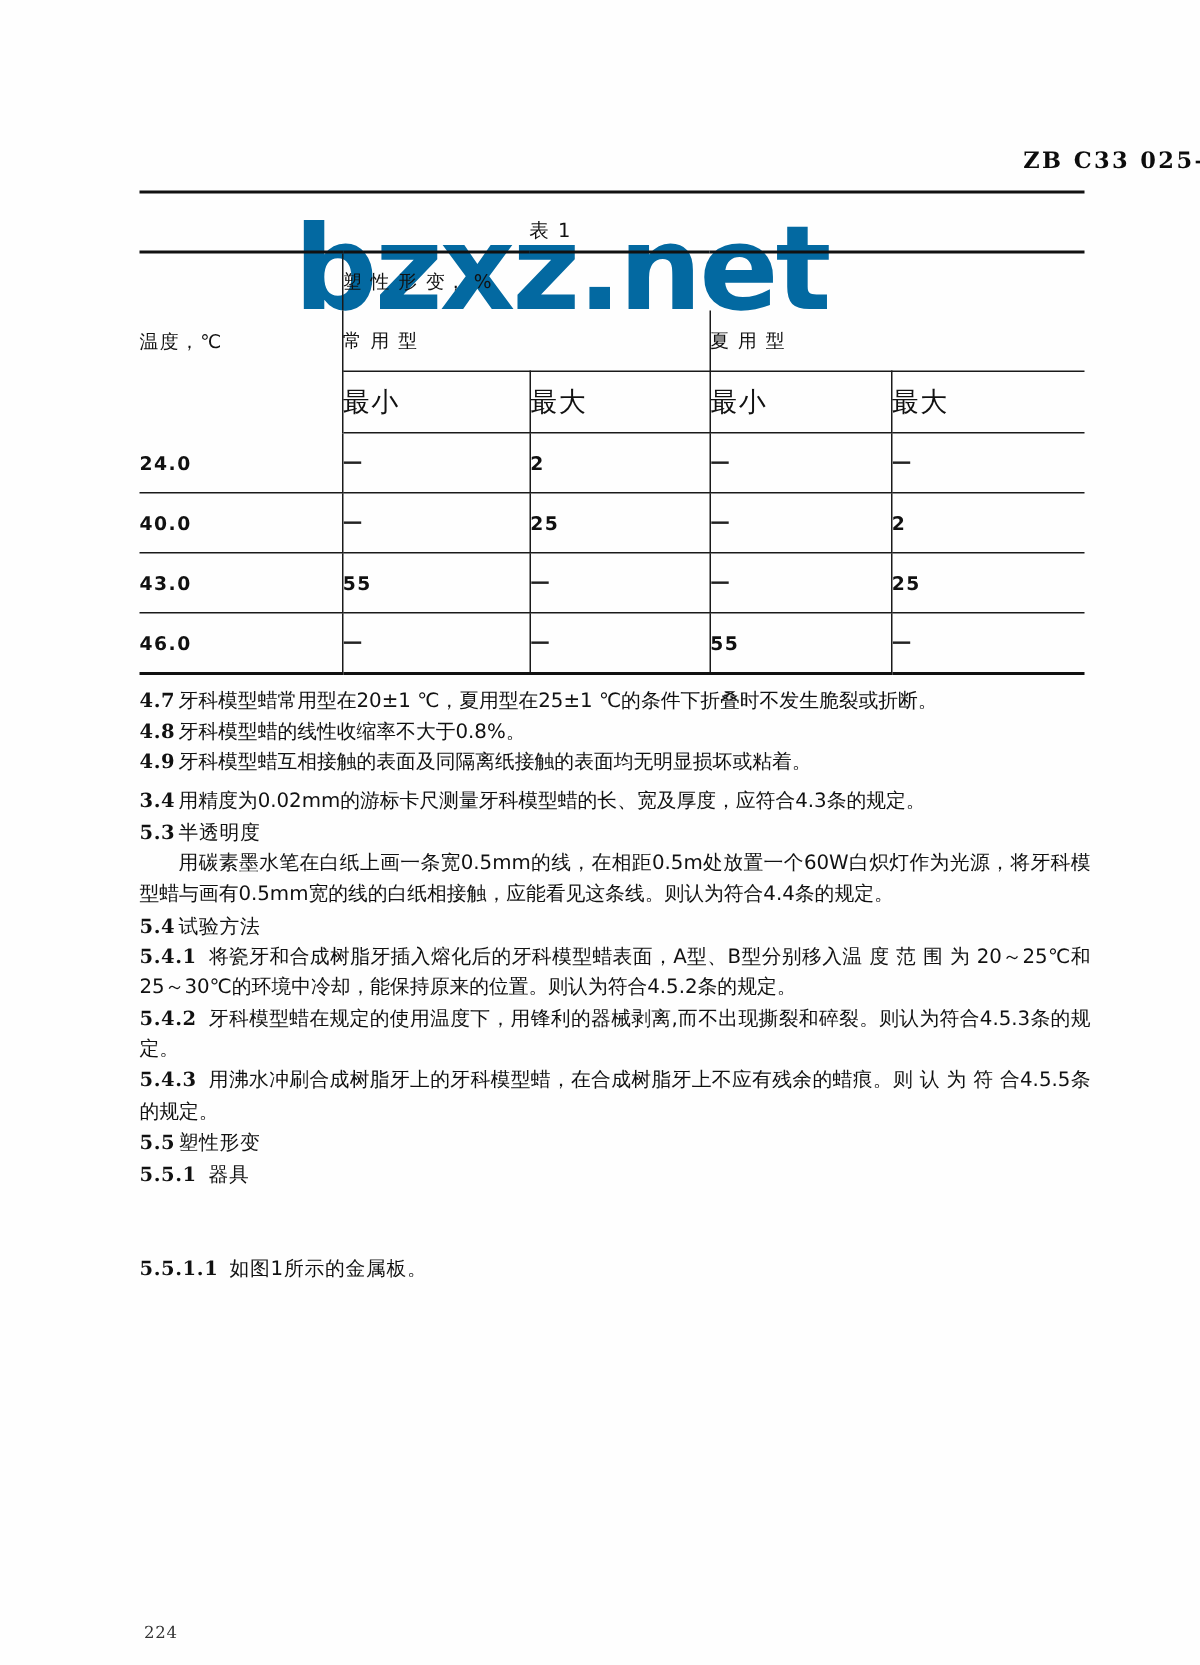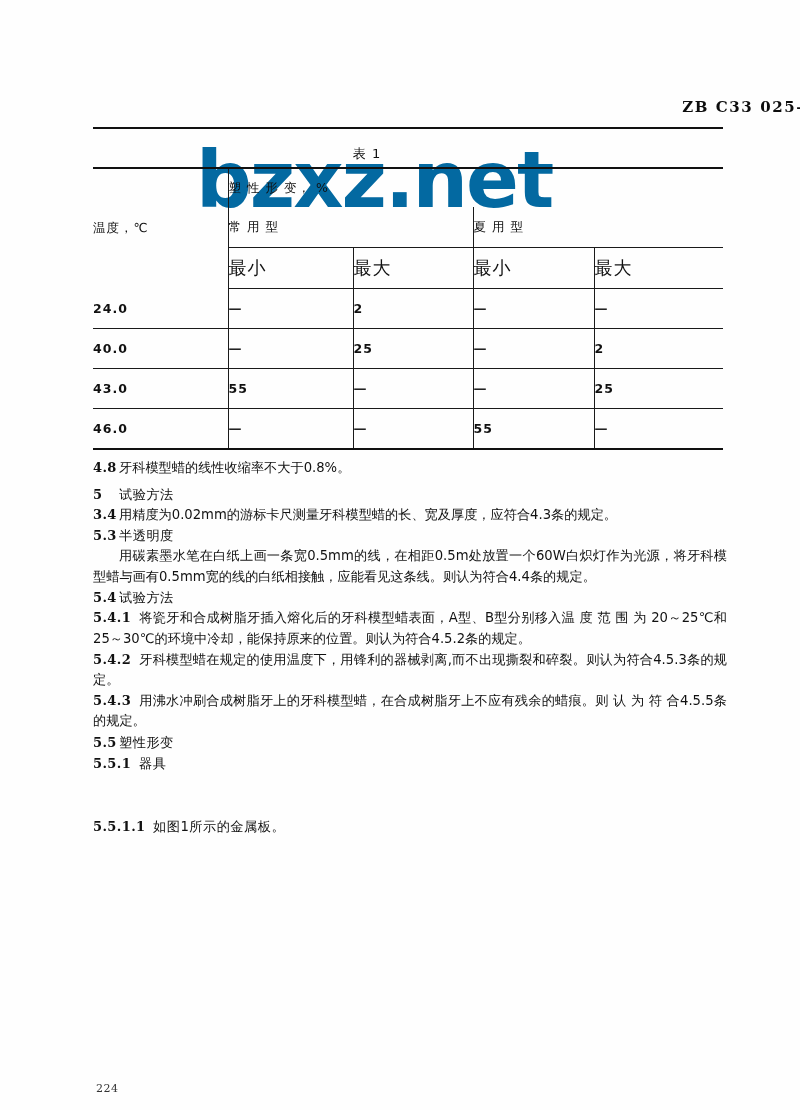--- a/index.html
+++ b/index.html
@@ -255,27 +255,28 @@
           <td class="drow rule-bottom ln-r num dash">—</td>
           <td class="drow rule-bottom ln-r num">55</td>
           <td class="drow rule-bottom num dash">—</td>
         </tr>
       </tbody>
     </table>
   </div>
 
   <div id="body-copy">
 
+    <p class="para"><span class="nm lbl">4.7</span><span>牙科模型蜡常用型在20±1 ℃，夏用型在25±1 ℃的条件下折叠时不发生脆裂或折断。</span></p>
 
     <p class="para"><span class="nm lbl">4.8</span><span>牙科模型蜡的线性收缩率不大于0.8%。</span></p>
 
+    <p class="para"><span class="nm lbl">4.9</span><span>牙科模型蜡互相接触的表面及同隔离纸接触的表面均无明显损坏或粘着。</span></p>
 
     <div class="gap-sm"></div>
 
-    <p class="para sect-head"><span class="nm lbl">5</span><span>试验方法</span></p>
 
 
 
     <p class="para"><span class="nm lbl">3.4</span><span>用精度为0.02mm的游标卡尺测量牙科模型蜡的长、宽及厚度，应符合4.3条的规定。</span></p>
 
     <p class="para sect-head"><span class="nm lbl">5.3</span><span>半透明度</span></p>
 
     <p class="para indent-1">用碳素墨水笔在白纸上画一条宽0.5mm的线，在相距0.5m处放置一个60W白炽灯作为光源，将牙科模型蜡与画有0.5mm宽的线的白纸相接触，应能看见这条线。则认为符合4.4条的规定。</p>
 
     <p class="para sect-head"><span class="nm lbl">5.4</span><span>试验方法</span></p>

